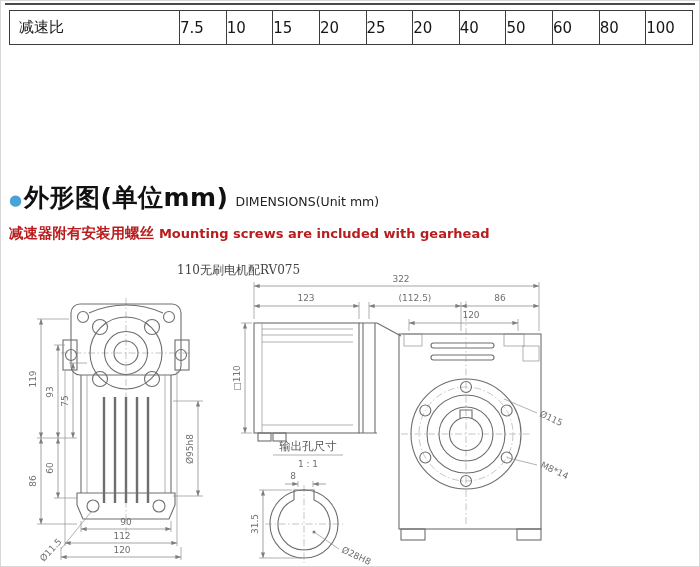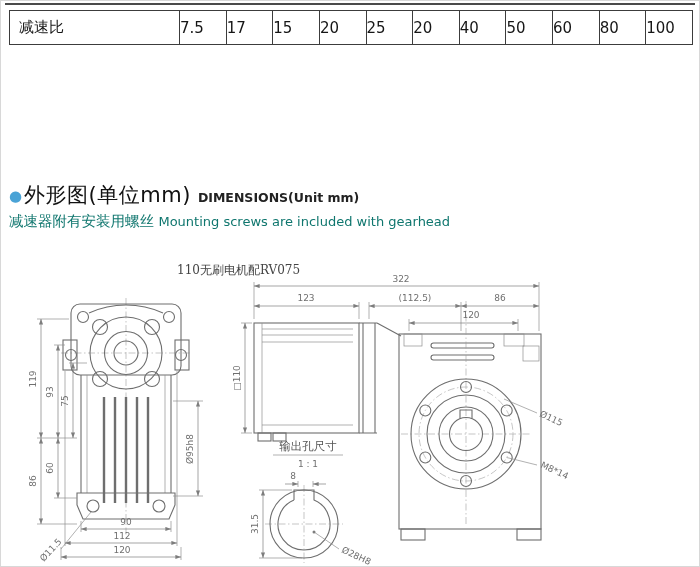--- a/index.html
+++ b/index.html
@@ -12,23 +12,23 @@
   table.spec{position:absolute;top:9px;left:8px;width:684px;border-collapse:collapse;
              table-layout:fixed;font-size:15px;color:#161616;}
   table.spec td{border:1.2px solid #3c3c3c;height:33px;text-align:left;
                 padding:0;overflow:hidden;white-space:nowrap;}
   table.spec td.lbl{text-align:left;padding-left:9px;font-size:15px;}
 
   
   .hdr{position:absolute;left:8px;top:180px;}
   .hdr .line1{display:flex;align-items:baseline;}
   .bullet{color:#4aa3d6;font-size:15px;margin-right:2px;position:relative;top:-1px;}
-  .t-zh{font-weight:normal;font-size:21px;color:#111;letter-spacing:0.5px;}
-  .t-en{font-weight:bold;font-size:12.5px;color:#222;margin-left:7px;}
-  .line2{margin-top:3px;font-size:14px;color:#0f766e;}
+  .t-zh{font-weight:bold;font-size:25px;color:#111;letter-spacing:0.5px;}
+  .t-en{font-weight:normal;font-size:12.5px;color:#222;margin-left:7px;}
+  .line2{margin-top:10px;font-size:14px;color:#b91c1c;font-weight:bold;}
   .s-zh{font-size:14.5px;}
   .s-en{font-size:13px;}
 
   
   svg.draw{position:absolute;left:0;top:255px;}
   .ol{stroke:#6e6e6e;fill:none;stroke-width:1.1;}
   .tl{stroke:#8f8f8f;fill:none;stroke-width:0.7;}
   .cl{stroke:#9f9f9f;fill:none;stroke-width:0.6;stroke-dasharray:7 2.5 1.5 2.5;}
   .fin{stroke:#6e6e6e;stroke-width:2.4;}
   .dim{stroke:#808080;fill:none;stroke-width:0.7;marker-start:url(#ar);marker-end:url(#ar);}
@@ -55,21 +55,21 @@
         <col>
         <col>
         <col>
         <col>
         <col>
     </colgroup>
     <tbody>
       <tr>
           <td class="lbl">减速比</td>
           <td class="val">7.5</td>
-          <td class="val">17</td>
+          <td class="val">10</td>
           <td class="val">15</td>
           <td class="val">20</td>
           <td class="val">25</td>
           <td class="val">20</td>
           <td class="val">40</td>
           <td class="val">50</td>
           <td class="val">60</td>
           <td class="val">80</td>
           <td class="val">100</td>
         </tr>

